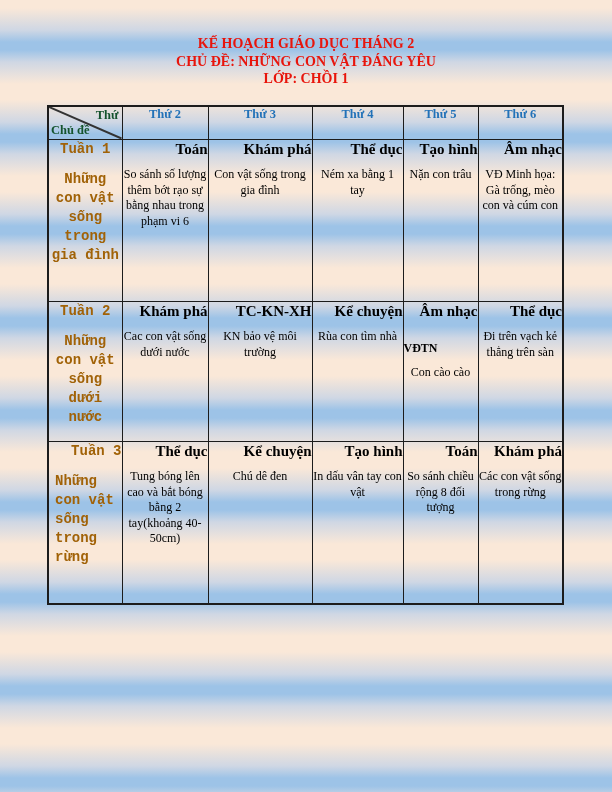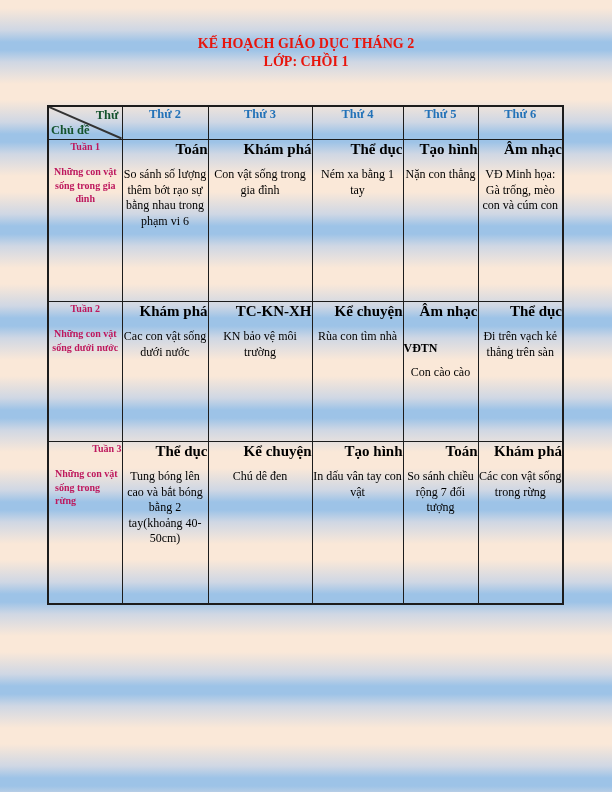--- a/index.html
+++ b/index.html
@@ -38,41 +38,42 @@
   .corner svg { position:absolute; top:0; left:0; width:100%; height:100%; }
   .corner-top { position:absolute; top:1px; right:3px; }
   .corner-bottom { position:absolute; bottom:1px; left:2px; }
 
   
   tr.week-row-1 { height:162px; }
   tr.week-row-2 { height:140px; }
   tr.week-row-3 { height:163px; }
 
   td.week-cell {
-    color:#be185d; font-weight:bold; font-size:10px;
-    text-align:center; padding:24px 3px 0 3px; line-height:1.35;
+    color:#a16207; font-weight:bold; font-size:14px;
+    text-align:center; padding:24px 3px 0 3px; line-height:1.35;font-family:Liberation Mono, monospace;
   }
   td.week-cell .theme { margin-top:12px; }
   td.week-cell.theme-left { text-align:left; padding-left:6px; }
   td.week-cell.theme-left .week-label { display:block; text-align:right; }
 
   td.subject-cell { padding:4px 4px 0 4px; font-size:12px; line-height:1.3; }
   .subj { font-weight:bold; font-size:15px; text-align:right; }
   .sub  { font-weight:bold; margin-top:20px; text-align:left; }
   .sub:empty { display:none; }
   .body { margin-top:8px; text-align:center; }
   td.align-left .body { text-align:center; }
 </style>
 </head>
 <body>
 
 <div class="page">
 
   <div class="title-block">
     <div>KẾ HOẠCH GIÁO DỤC THÁNG 2</div>
+    <div>CHỦ ĐỀ: NHỮNG CON VẬT ĐÁNG YÊU</div>
     <div>LỚP: CHỒI 1</div>
   </div>
 
   <table class="schedule">
     <colgroup>
       <col style="width:74px">
         <col style="width:86px">
         <col style="width:104px">
       <col style="width:91px">
         <col style="width:75px">
@@ -106,21 +107,21 @@
       <td class="subject-cell">
         <div class="subj">Khám phá</div>
         <div class="body">Con vật sống trong gia đình</div>
       </td>
       <td class="subject-cell">
         <div class="subj">Thể dục</div>
         <div class="body">Ném xa bằng 1 tay</div>
       </td>
       <td class="subject-cell">
         <div class="subj">Tạo hình</div>
-        <div class="body">Nặn con thẳng</div>
+        <div class="body">Nặn con trâu</div>
       </td>
       <td class="subject-cell">
         <div class="subj">Âm nhạc</div>
         <div class="body">VĐ Minh họa: Gà trống, mèo con và cúm con</div>
       </td>
     </tr>
 
     <tr class="week-row-2">
       <td class="week-cell">
         <span class="week-label">Tuần 2</span>
@@ -161,21 +162,21 @@
       <td class="subject-cell align-left">
         <div class="subj">Kể chuyện</div>
         <div class="body">Chú dê đen</div>
       </td>
       <td class="subject-cell">
         <div class="subj">Tạo hình</div>
         <div class="body">In dấu vân tay con vật</div>
       </td>
       <td class="subject-cell">
         <div class="subj">Toán</div>
-        <div class="body">So sánh chiều rộng 7 đối tượng</div>
+        <div class="body">So sánh chiều rộng 8 đối tượng</div>
       </td>
       <td class="subject-cell">
         <div class="subj">Khám phá</div>
         <div class="body">Các con vật sống trong rừng</div>
       </td>
     </tr>
   </tbody>
     </table>
 
 </div>

